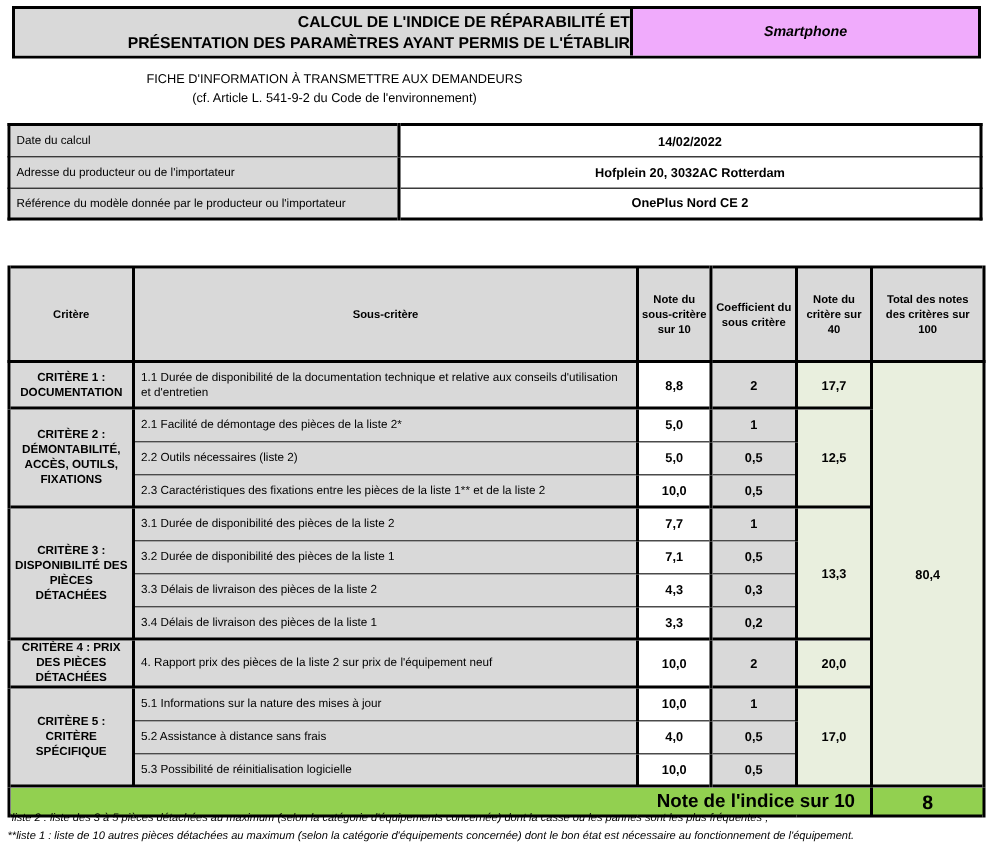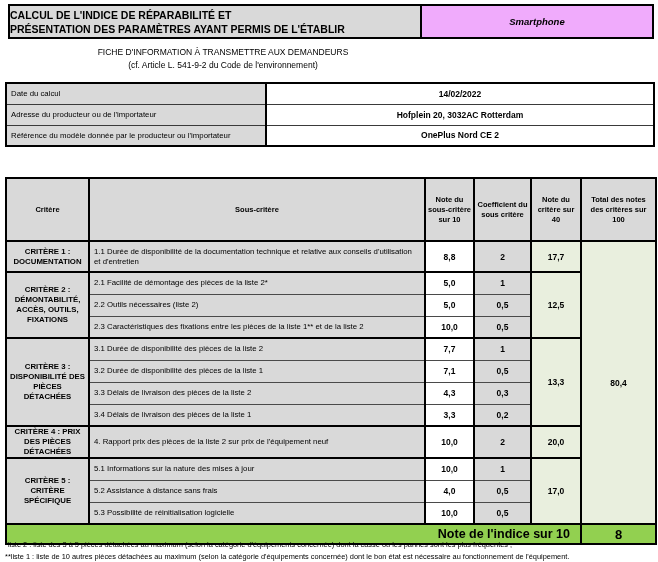--- a/index.html
+++ b/index.html
@@ -12,21 +12,21 @@
     overflow: hidden;
   }
 
   
   .title-box {
     position: absolute; left: 8px; top: 4px; width: 646px; height: 35px;
     border: 2px solid #000; display: flex;
   }
   .title-main {
     width: 410px; background: #d9d9d9;
-    display: flex; flex-direction: column; justify-content: center; align-items: flex-start;
+    display: flex; flex-direction: column; justify-content: center; align-items: flex-end;
     font-weight: bold; font-size: 10.5px; line-height: 14px; text-align: center;
   }
   .title-cat {
     flex: 1; border-left: 2px solid #000; background: #f0abfc;
     display: flex; justify-content: center; align-items: center;
     font-weight: bold; font-style: italic; font-size: 9.5px;
   }
 
   
   .subtitle-wrap {
@@ -96,21 +96,21 @@
   .main-table td.final-label {
     text-align: right; font-weight: bold; font-size: 12.5px; padding-right: 10px;
   }
   .main-table td.final-value {
     text-align: center; font-weight: bold; font-size: 13px;
   }
 
   
   .footnotes {
     position: absolute; left: 5px; top: 539px; width: 650px;
-    font-size: 7.4px; line-height: 12px;
+    font-style: italic; font-size: 7.4px; line-height: 12px;
   }
 </style>
 </head>
 <body>
 
 <div class="title-box">
   <div class="title-main">
     <div>CALCUL DE L'INDICE DE RÉPARABILITÉ ET</div>
     <div>PRÉSENTATION DES PARAMÈTRES AYANT PERMIS DE L'ÉTABLIR</div>
   </div>

